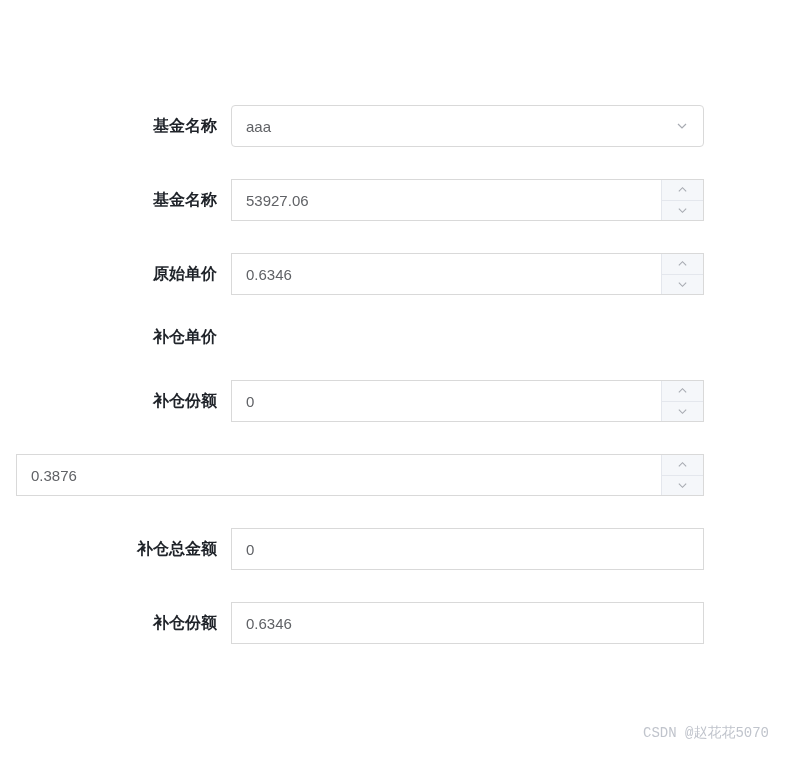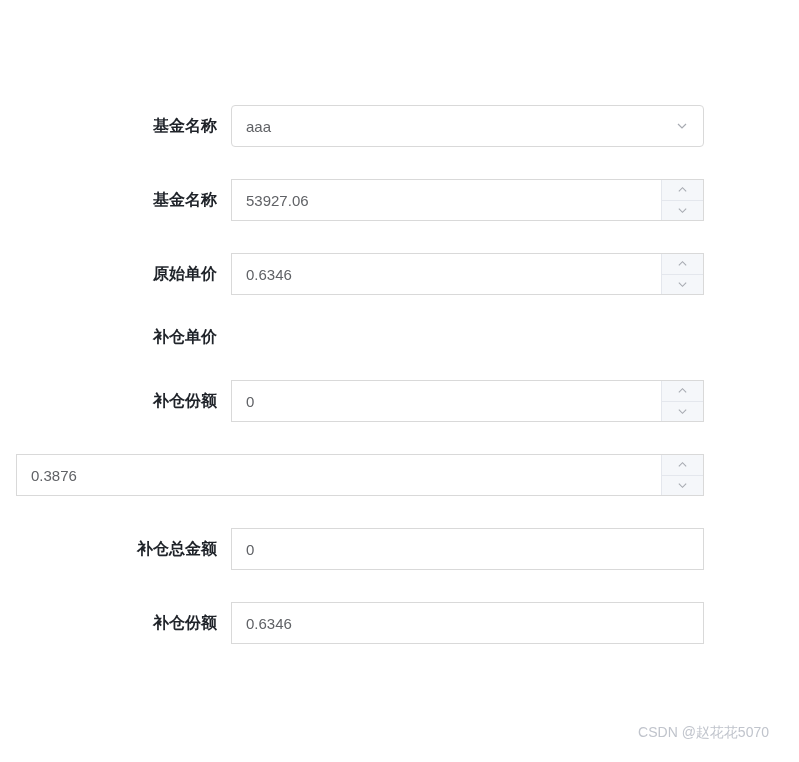--- a/index.html
+++ b/index.html
@@ -102,21 +102,21 @@
     .stepper-btn svg {
       width: 11px;
       height: 11px;
     }
     .watermark {
       position: absolute;
       bottom: 20px;
       right: 30px;
       font-size: 14px;
       color: #c0c4cc;
-      font-family: Liberation Sans, sans-serif;
+      font-family: Liberation Mono, monospace;
     }
   </style>
 </head>
 <body>
 
 <div class="form-container">
 
   <div class="form-row">
     <label class="form-label">基金名称</label>
     <div class="form-control">

